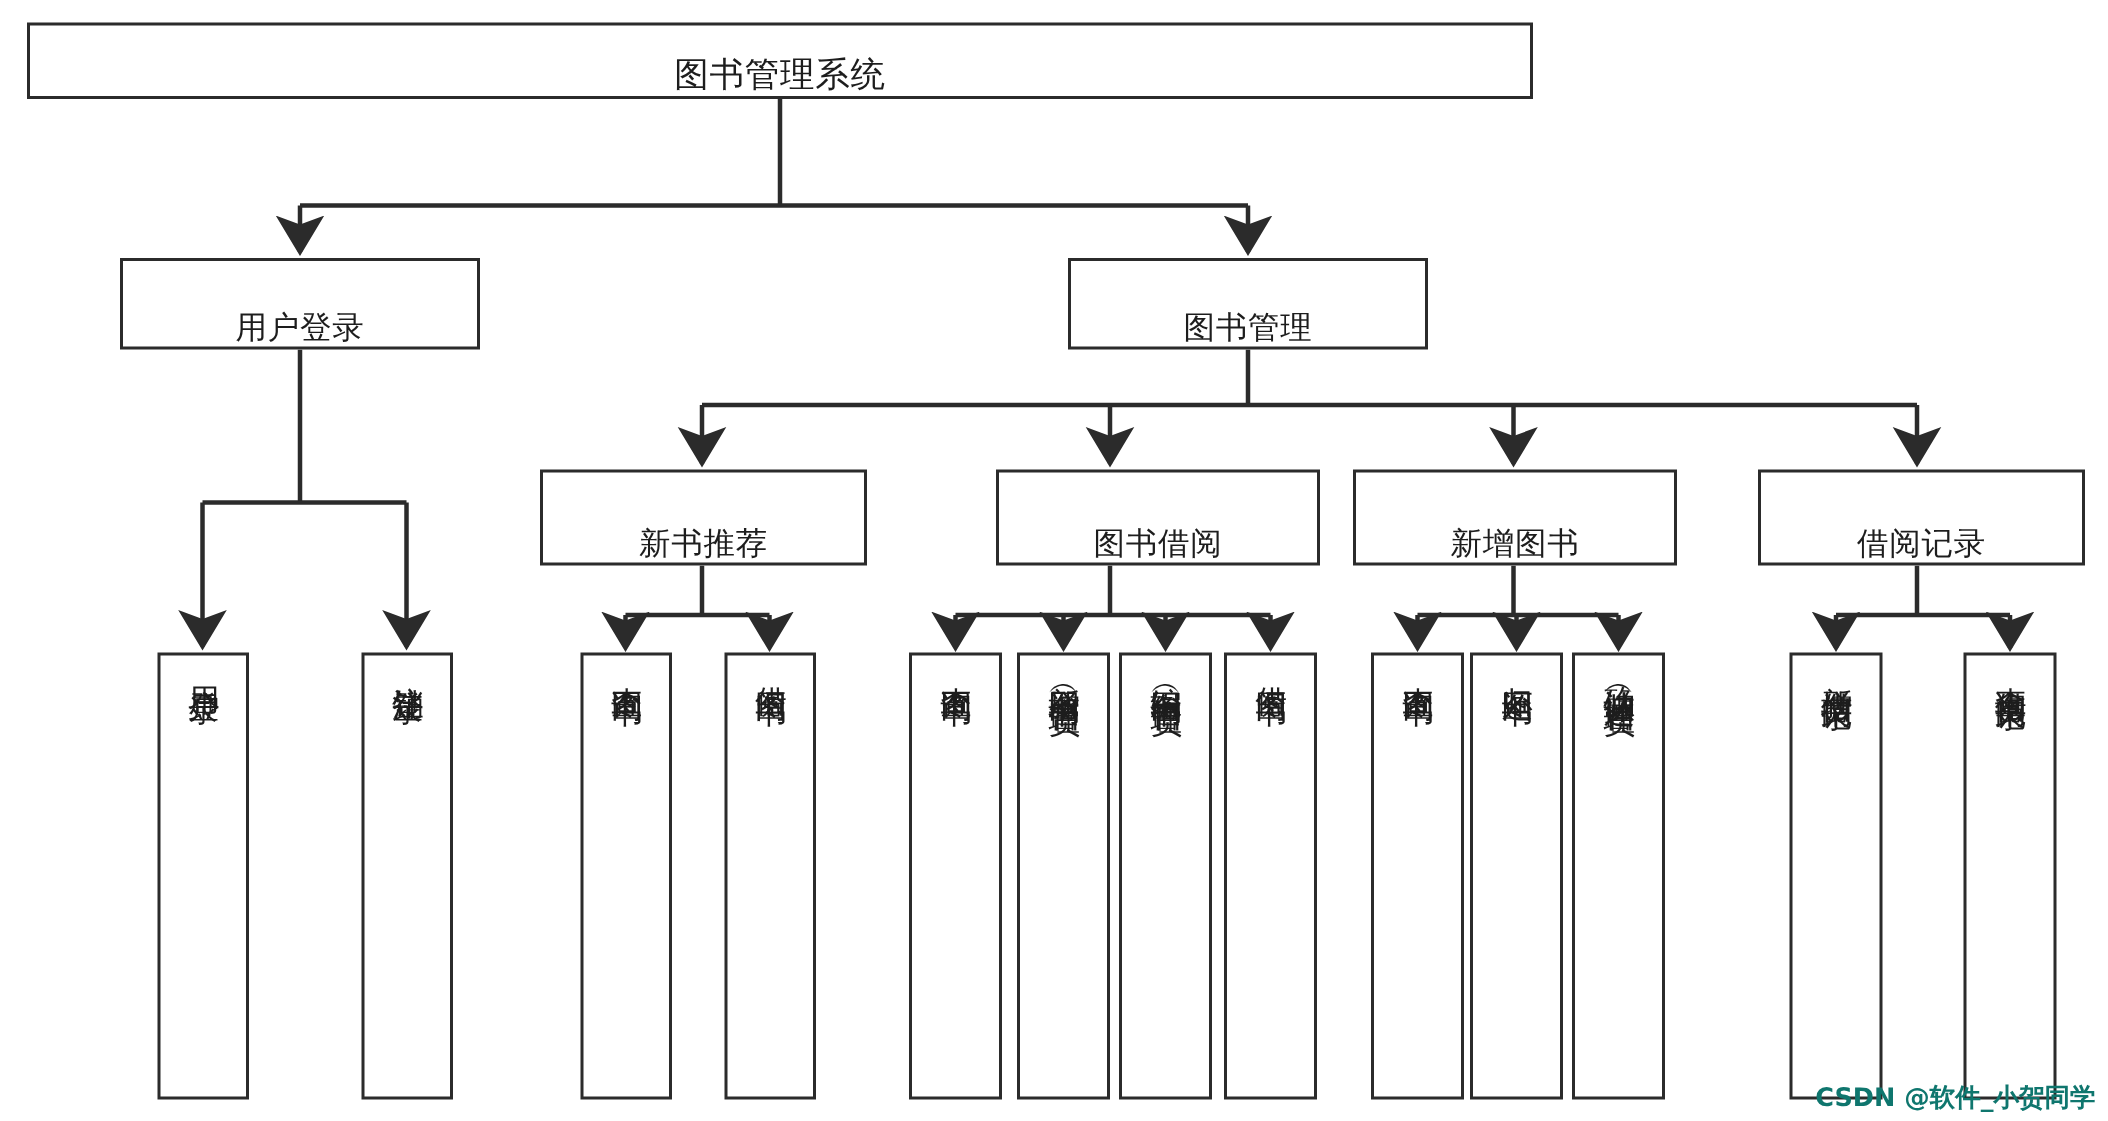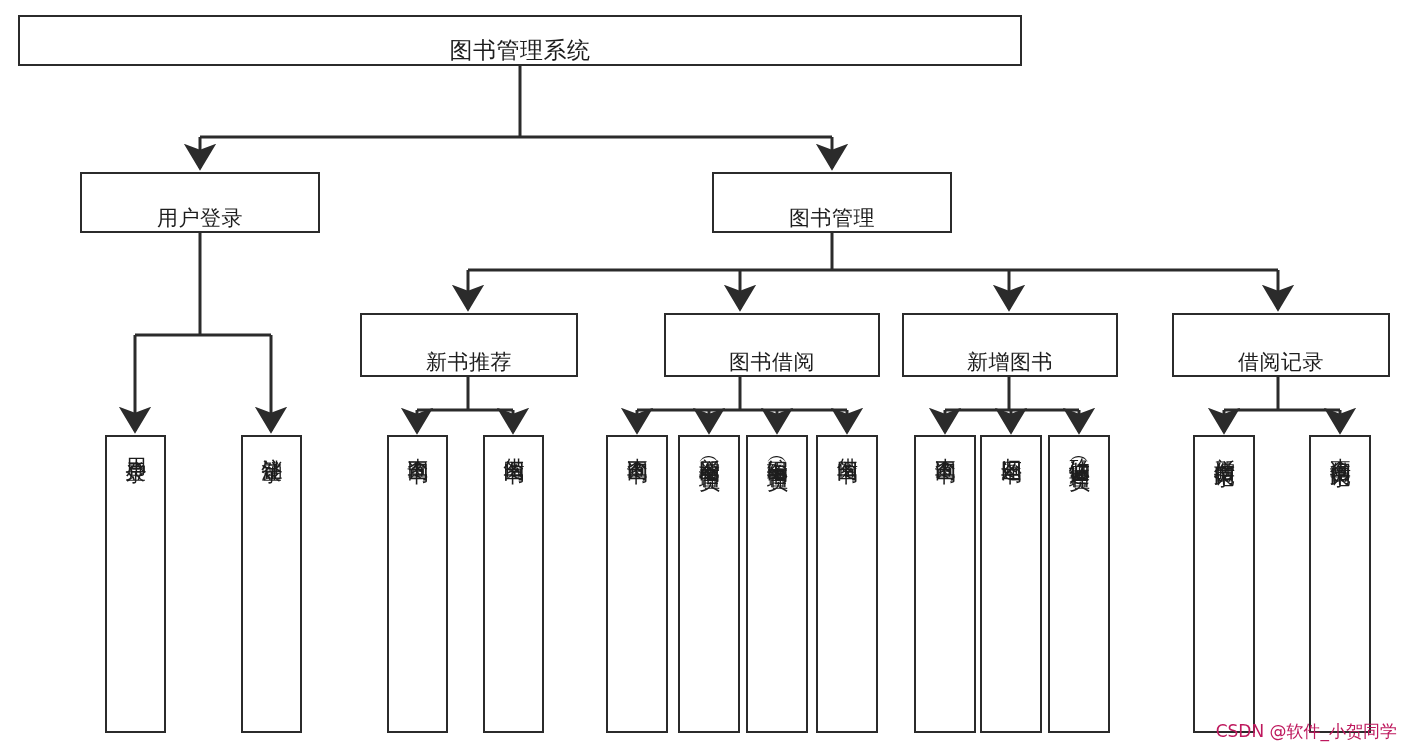--- a/index.html
+++ b/index.html
@@ -62,23 +62,24 @@
     text-orientation: upright;
     font-size: 21px;
     letter-spacing: 2px;
     line-height: 1;
   }
   #watermark {
     position: absolute;
     right: 8px;
     bottom: 4px;
     font-size: 17px;
-    color: #be185d;
+    color: #0f766e;
     z-index: 5;
     white-space: pre;
+    font-weight: bold;
   }
 </style>
 </head>
 <body>
 
 <div id="diagram-root">
 
   <svg id="edge-layer" viewBox="0 0 1405 747" width="1405" height="747" xmlns="http://www.w3.org/2000/svg">
     <defs>
       <marker id="arrow" viewBox="0 0 10 12" refX="9" refY="6" markerWidth="9" markerHeight="11" orient="auto-start-reverse">

